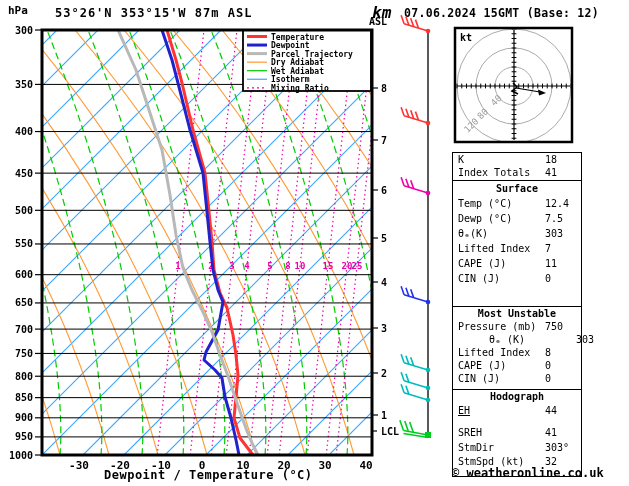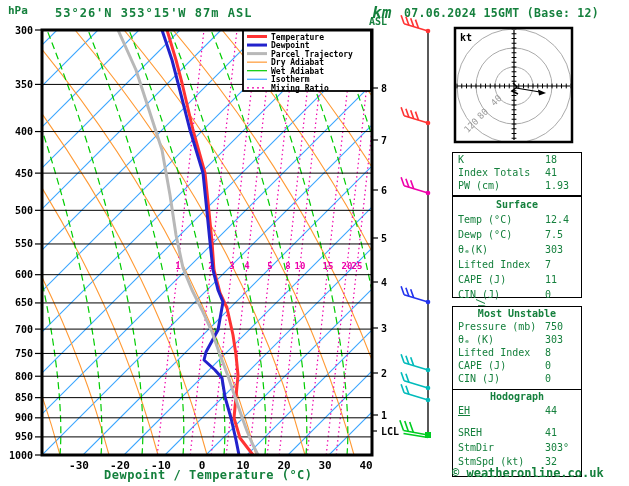--- a/index.html
+++ b/index.html
@@ -1,17 +1,17 @@
 <!DOCTYPE html>
 <html><head>
 <meta charset="utf-8">
 <style>
   html,body{margin:0;padding:0;background:#fff;}
   #stage{position:relative;width:629px;height:486px;background:#fff;overflow:hidden;
-         font-family:"DejaVu Sans Mono",monospace;color:#15803d;}
+         font-family:"DejaVu Sans Mono",monospace;color:#000000;}
   .abs{position:absolute;white-space:nowrap;}
   .ttl{font-weight:bold;}
   #station-title{left:55px;top:6px;font-size:12px;letter-spacing:1px;}
   #hpa-label{left:8px;top:4px;font-size:11px;}
   #km-label{left:372px;top:3px;font-size:16px;font-style:italic;}
   #asl-label{left:369px;top:16px;font-size:10px;}
   #datetime-title{left:404px;top:6px;font-size:11.5px;letter-spacing:0.3px;}
   #xaxis-title{left:104px;top:468px;font-size:12px;letter-spacing:0.5px;}
   #mixing-label{left:310px;top:247px;font-size:10px;font-weight:bold;
       transform:rotate(-90deg);transform-origin:right center;width:170px;text-align:center;}
@@ -331,33 +331,33 @@
         <rect x="455" y="28" width="117" height="114" fill="none" stroke="#000" stroke-width="2.5"></rect>
       </g>
     </svg>
 
   <div id="tables">
       <div class="tbox" style="top: 152px; height: 44px;">
         <div class="trow" style="line-height: 13px;"><span>K</span><span class="val">18</span></div>
         <div class="trow" style="line-height: 13px;"><span>Index Totals</span><span class="val">41</span></div>
         <div class="trow" style="line-height: 13px;"><span>PW (cm)</span><span class="val">1.93</span></div>
       </div>
-      <div class="tbox" style="top: 196px; height: 102px;">
+      <div class="tbox" style="top: 180px; height: 136px;">
         <div class="trow thead ttl" style="line-height: 15px;">Surface</div>
         <div class="trow" style="line-height: 15px;"><span>Temp (°C)</span><span class="val">12.4</span></div>
         <div class="trow" style="line-height: 15px;"><span>Dewp (°C)</span><span class="val">7.5</span></div>
         <div class="trow" style="line-height: 15px;"><span>θₑ(K)</span><span class="val">303</span></div>
         <div class="trow" style="line-height: 15px;"><span>Lifted Index</span><span class="val">7</span></div>
         <div class="trow" style="line-height: 15px;"><span>CAPE (J)</span><span class="val">11</span></div>
         <div class="trow" style="line-height: 15px;"><span>CIN (J)</span><span class="val">0</span></div>
       </div>
       <div class="tbox" style="top: 306px; height: 103px;">
         <div class="trow thead ttl" style="line-height: 13px;">Most Unstable</div>
         <div class="trow" style="line-height: 13px;"><span>Pressure (mb)</span><span class="val">750</span></div>
-        <div class="trow" style="line-height: 13px;"><span>θₑ (K)</span><span class="val">303</span></div>
+        <div class="trow" style="line-height: 13px; margin-left: 31px;"><span>θₑ (K)</span><span class="val">303</span></div>
         <div class="trow" style="line-height: 13px;"><span>Lifted Index</span><span class="val">8</span></div>
         <div class="trow" style="line-height: 13px;"><span>CAPE (J)</span><span class="val">0</span></div>
         <div class="trow" style="line-height: 13px;"><span>CIN (J)</span><span class="val">0</span></div>
       </div>
       <div class="tbox" style="top: 389px; height: 88px;">
         <div class="trow thead ttl" style="line-height: 14.2px;">Hodograph</div>
         <div class="trow" style="line-height: 14.2px; text-decoration: underline;"><span>EH</span><span class="val">44</span></div>
         <div class="trow" style="line-height: 14.2px; margin-top: 8px;"><span>SREH</span><span class="val">41</span></div>
         <div class="trow" style="line-height: 14.2px;"><span>StmDir</span><span class="val">303°</span></div>
         <div class="trow" style="line-height: 14.2px;"><span>StmSpd (kt)</span><span class="val">32</span></div>

